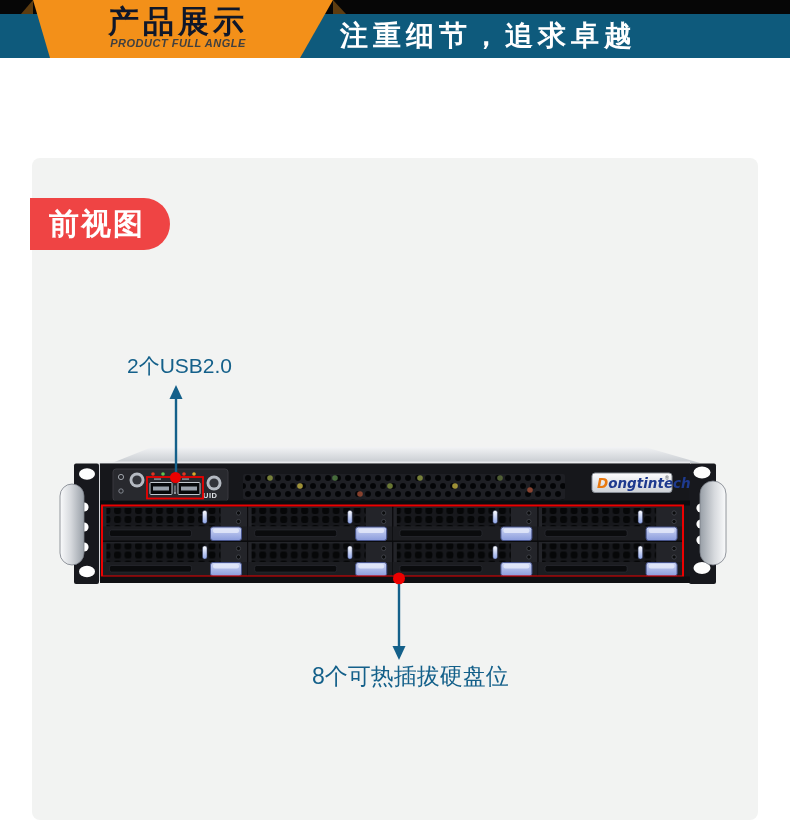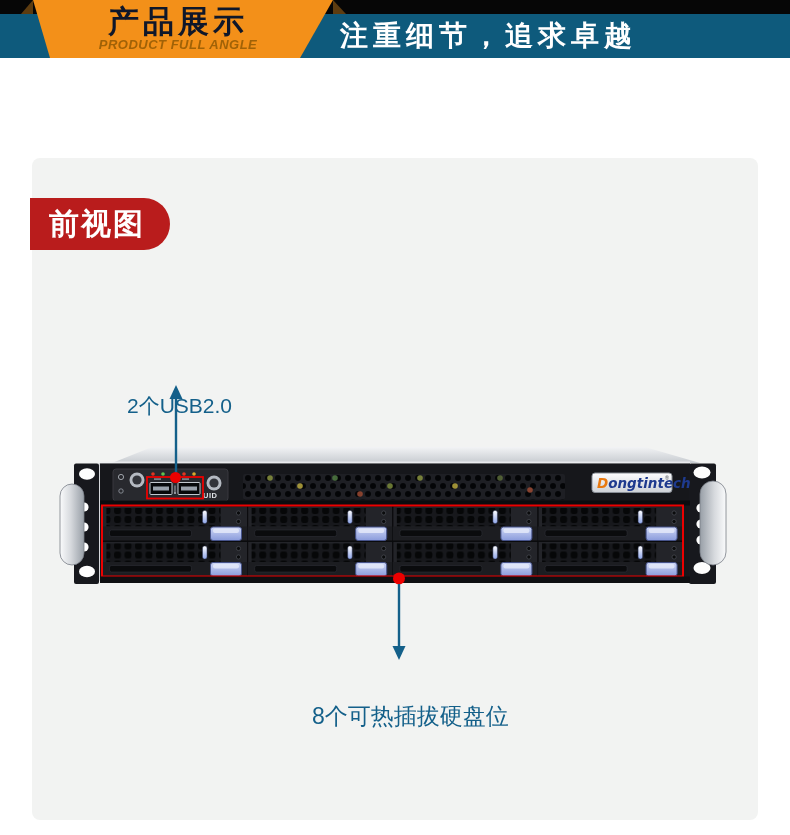--- a/index.html
+++ b/index.html
@@ -10,38 +10,38 @@
   
   .strip-black{position:absolute;left:0;top:0;width:790px;height:14px;background:#060606;}
   .band-teal{position:absolute;left:0;top:14px;width:790px;height:44px;background:#0e5a7c;}
   .ribbon-svg{position:absolute;left:0;top:0;width:360px;height:58px;}
   .hdr-title{
     position:absolute;left:83px;top:5px;width:190px;text-align:center;
     font-size:31px;font-weight:bold;color:#0f172a;letter-spacing:4px;line-height:33px;
   }
   .hdr-sub{
     position:absolute;left:83px;top:37px;width:190px;text-align:center;
-    font-size:13px;font-style:italic;font-weight:600;color:#a16207;letter-spacing:0.5px;
+    font-size:11px;font-style:italic;font-weight:600;color:#404040;letter-spacing:0.5px;
   }
   .hdr-slogan{
     position:absolute;left:340px;top:14px;height:32px;line-height:44px;
     font-size:28px;font-weight:bold;color:#ffffff;letter-spacing:5px;white-space:nowrap;
   }
   
   .panel{
     position:absolute;left:32px;top:158px;width:726px;height:662px;
     background:#f2f3f2;border-radius:8px;
   }
   .view-tag{
     position:absolute;left:30px;top:198px;width:140px;height:52px;
-    background:#b91c1c;border-radius:0 26px 26px 0;
+    background:#ef4444;border-radius:0 26px 26px 0;
     color:#ffffff;font-size:30px;font-weight:bold;letter-spacing:2px;
     text-align:center;line-height:52px;padding-right:6px;box-sizing:border-box;
   }
-  .ann{color:#14608a;white-space:nowrap;position:absolute;margin-top:40px;}
+  .ann{color:#14608a;white-space:nowrap;position:absolute;}
   .ann-usb{left:127px;top:352px;font-size:21px;font-weight:500;}
   .ann-drives{left:312px;top:661px;width:200px;text-align:left;font-size:23px;font-weight:500;}
   .server-svg{position:absolute;left:30px;top:340px;width:730px;height:335px;}
 </style>
 </head>
 <body>
 
 <div>
   <div class="strip-black"></div>
   <div class="band-teal"></div>

